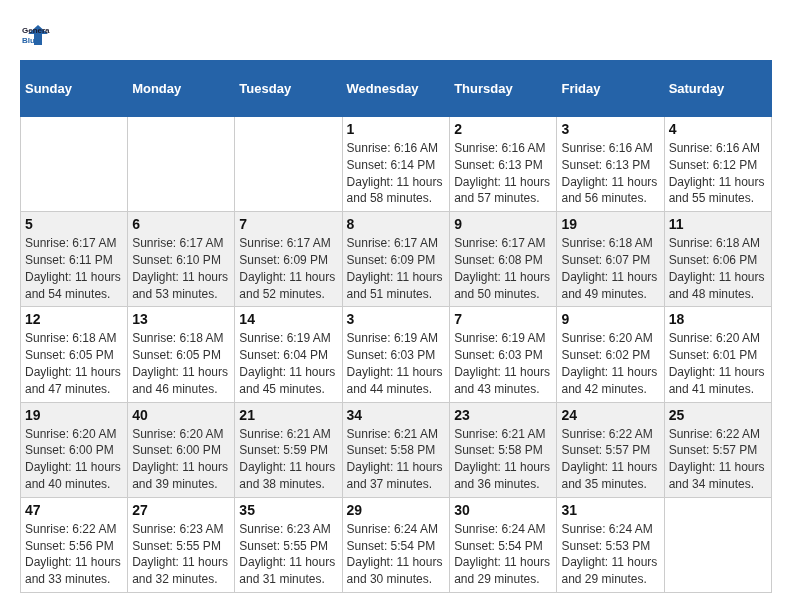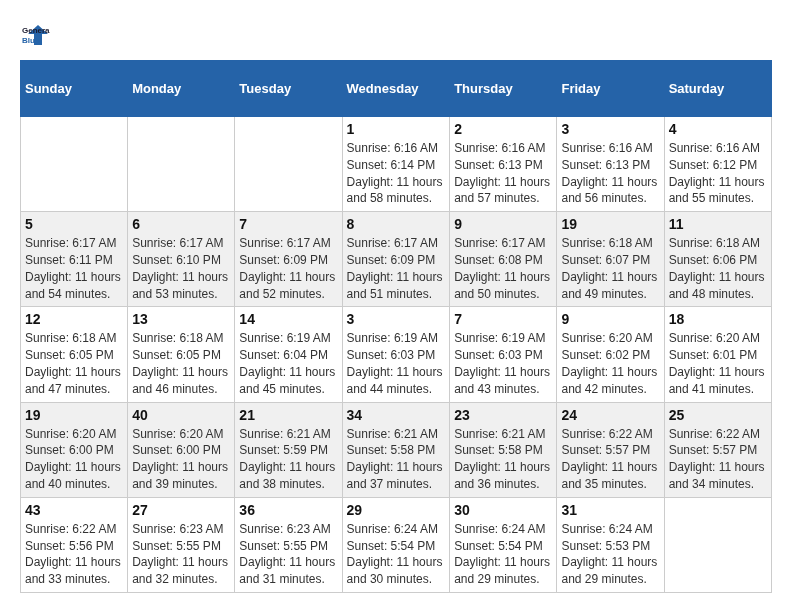--- a/index.html
+++ b/index.html
@@ -295,35 +295,35 @@
         <td>
           <div class="day-number">25</div>
           <div class="day-info" style="white-space: pre-line;">Sunrise: 6:22 AM
 Sunset: 5:57 PM
 Daylight: 11 hours
 and 34 minutes.</div>
         </td>
       </tr>
       <tr class="row-white">
         <td>
-          <div class="day-number">43</div>
+          <div class="day-number">47</div>
           <div class="day-info" style="white-space: pre-line;">Sunrise: 6:22 AM
 Sunset: 5:56 PM
 Daylight: 11 hours
 and 33 minutes.</div>
         </td>
         <td>
           <div class="day-number">27</div>
           <div class="day-info" style="white-space: pre-line;">Sunrise: 6:23 AM
 Sunset: 5:55 PM
 Daylight: 11 hours
 and 32 minutes.</div>
         </td>
         <td>
-          <div class="day-number">36</div>
+          <div class="day-number">35</div>
           <div class="day-info" style="white-space: pre-line;">Sunrise: 6:23 AM
 Sunset: 5:55 PM
 Daylight: 11 hours
 and 31 minutes.</div>
         </td>
         <td>
           <div class="day-number">29</div>
           <div class="day-info" style="white-space: pre-line;">Sunrise: 6:24 AM
 Sunset: 5:54 PM
 Daylight: 11 hours

